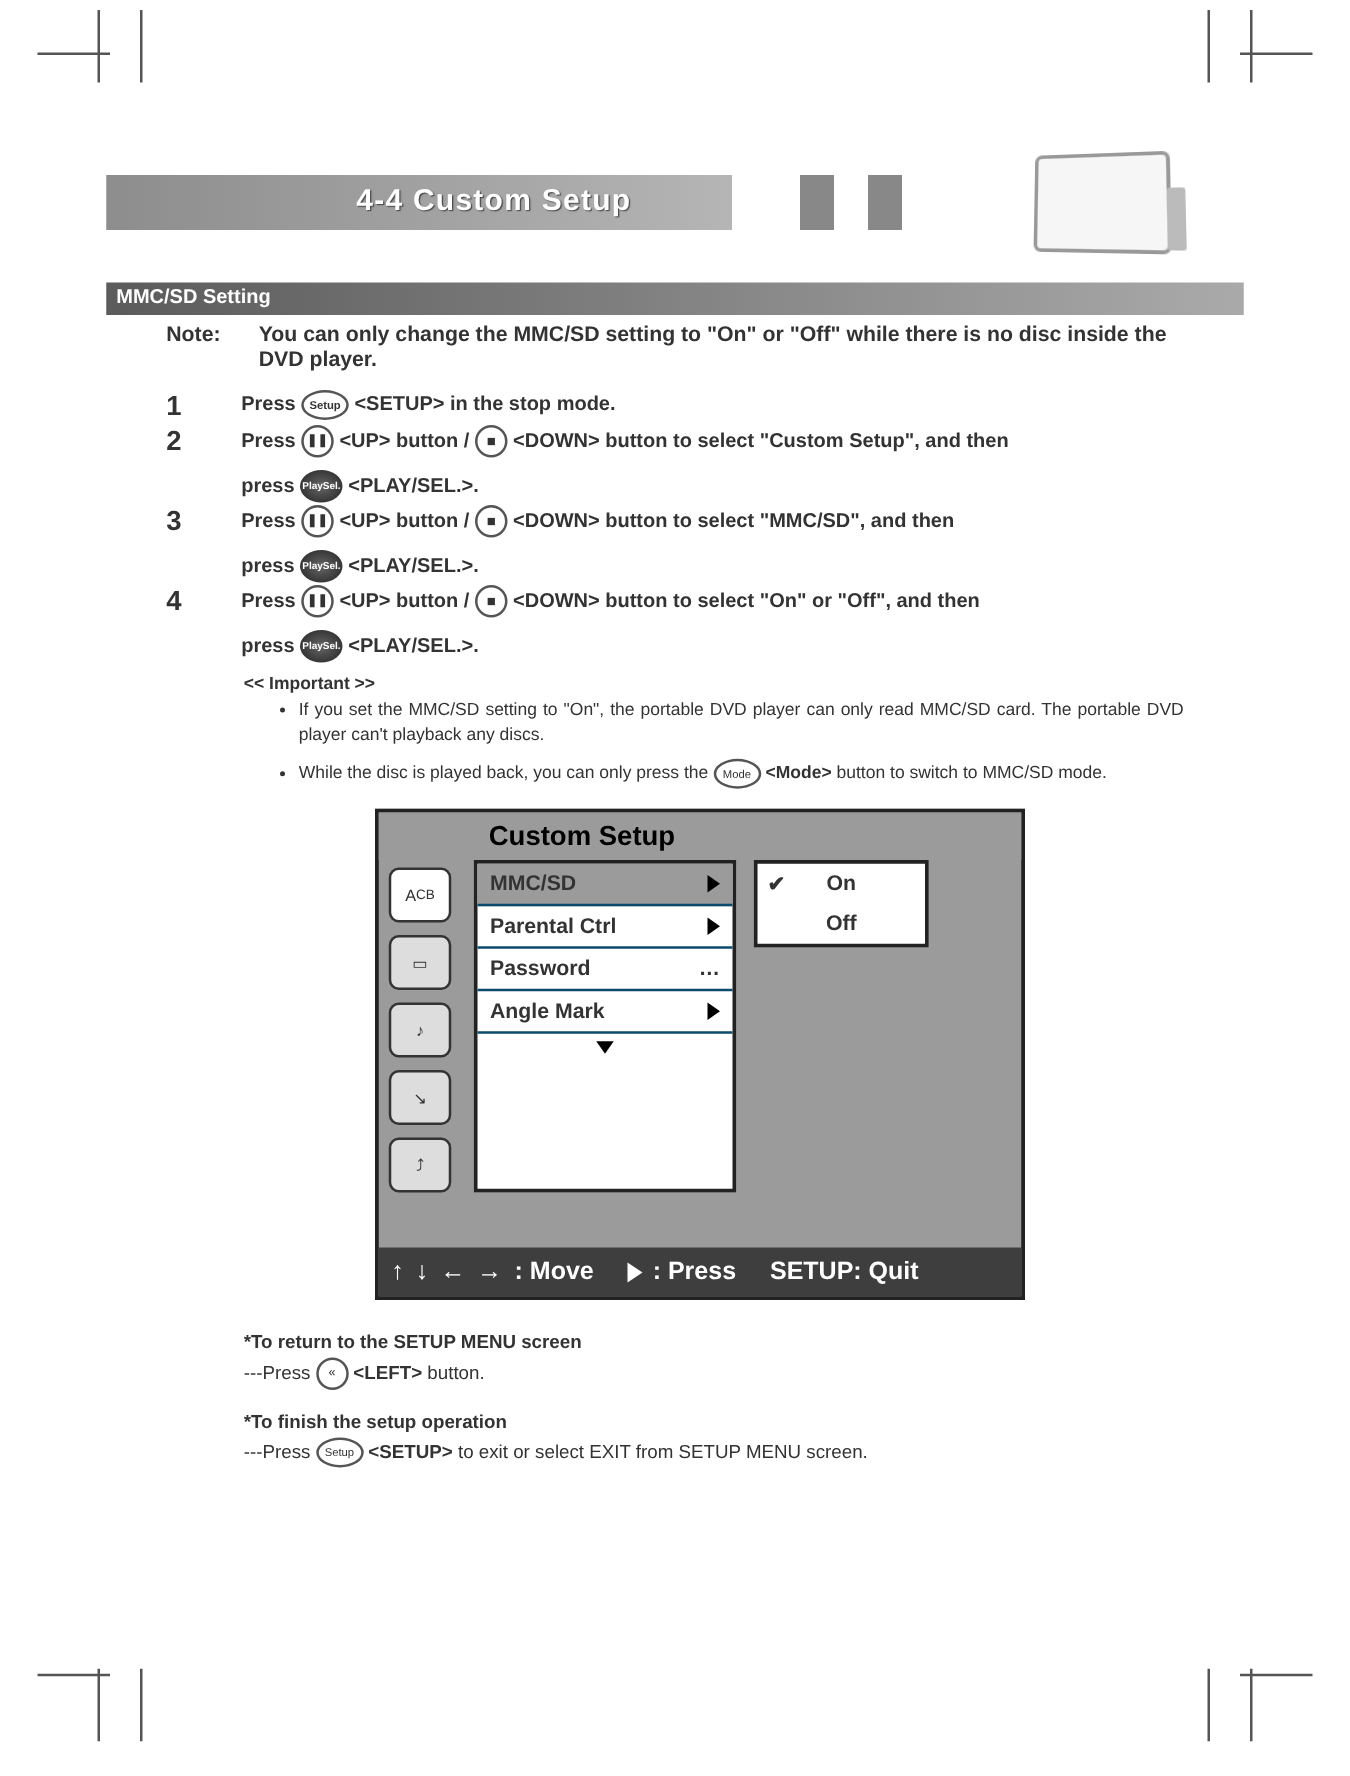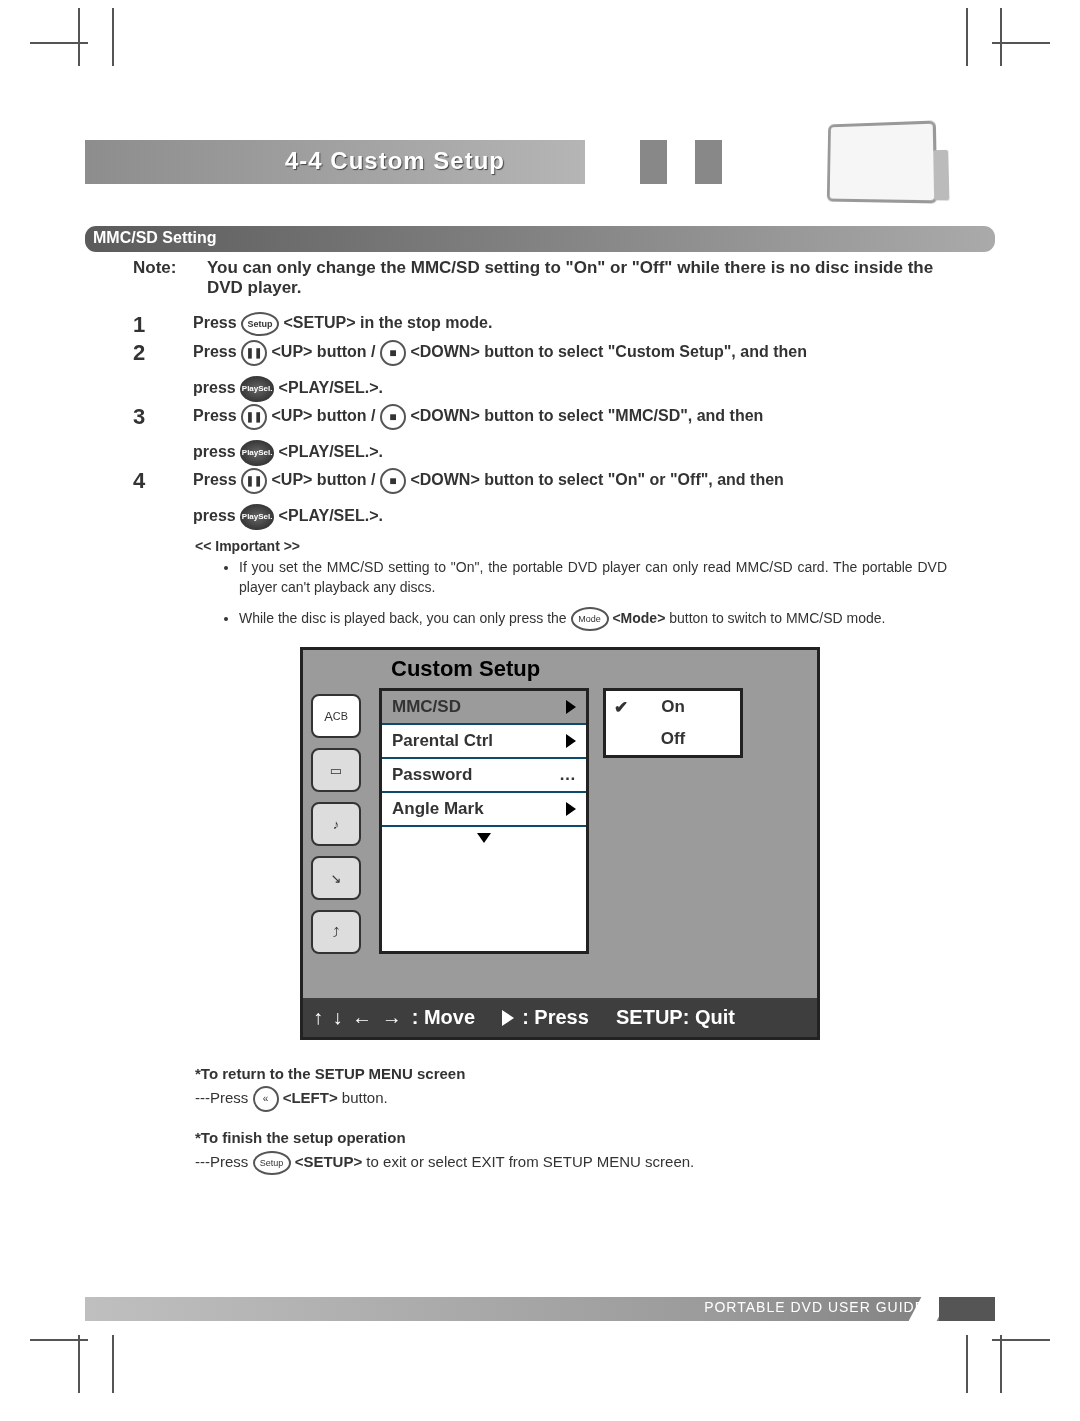--- a/index.html
+++ b/index.html
@@ -21,21 +21,21 @@
   .crop.br-v2 { bottom: 28px; right: 112px; width: 2px; height: 58px; }
 
   .page { position: absolute; left: 85px; right: 85px; top: 140px; bottom: 100px; }
 
   .header-bar { position: relative; height: 44px; background: linear-gradient(90deg, #8d8d8d 0%, #b5b5b5 55%, #fff 55%, #fff 61%, #888 61%, #888 64%, #fff 64%, #fff 67%, #888 67%, #888 70%, #fff 70%, #fff 100%); }
   .header-title { position: absolute; left: 200px; top: 7px; font-size: 24px; font-weight: bold; color: #fff; letter-spacing: 1px; text-shadow: 1px 1px 1px #444; }
   .header-section { position: absolute; right: 155px; top: 10px; font-size: 22px; color: #fff; }
   .device-illus { position: absolute; right: 60px; top: -18px; width: 110px; height: 80px; border: 3px solid #999; border-radius: 6px; background: #f6f6f6; transform: perspective(200px) rotateX(4deg) rotateY(-8deg); }
   .device-illus::after { content:""; position:absolute; right:-14px; bottom:0; width:14px; height:48px; background:#bbb; border-radius:2px; }
 
-  .section-band { margin-top: 42px; height: 26px; background: linear-gradient(90deg, #5b5b5b 0%, #aaa 100%); color: #fff; font-weight: bold; font-size: 16px; padding: 3px 8px; border-radius: 11px; }
+  .section-band { margin-top: 42px; height: 26px; background: linear-gradient(90deg, #5b5b5b 0%, #aaa 100%); color: #fff; font-weight: bold; font-size: 16px; padding: 3px 8px; }
 
   .note-row { display: flex; margin-top: 6px; padding: 0 48px; font-size: 17px; font-weight: bold; }
   .note-row .lab { width: 74px; flex-shrink: 0; }
 
   .steps { margin-top: 14px; padding: 0 48px; }
   .step { display: flex; align-items: flex-start; margin-bottom: 2px; }
   .step-num { width: 60px; font-size: 22px; font-weight: bold; }
   .step-body { flex: 1; font-size: 16px; font-weight: bold; line-height: 1.35; }
   .step-body .line2 { margin-top: 10px; display: block; }
   .btn-circle { display: inline-flex; align-items: center; justify-content: center; width: 26px; height: 26px; border: 2px solid #555; border-radius: 50%; font-size: 10px; vertical-align: middle; background: #fff; }
@@ -243,18 +243,14 @@
       <span class="btn-circle">«</span>
       <b>&lt;LEFT&gt;</b> button.
     </div>
     <div class="pt">*To finish the setup operation</div>
     <div>---Press
       <span class="btn-oval">Setup</span>
       <b>&lt;SETUP&gt;</b> to exit or select EXIT from SETUP MENU screen.
     </div>
   </div>
 
-  <div class="pgfoot">
-    <div class="txt">PORTABLE DVD USER GUIDE</div>
-    <div class="num">31</div>
-  </div>
 
 </div>
 
 </body></html>

